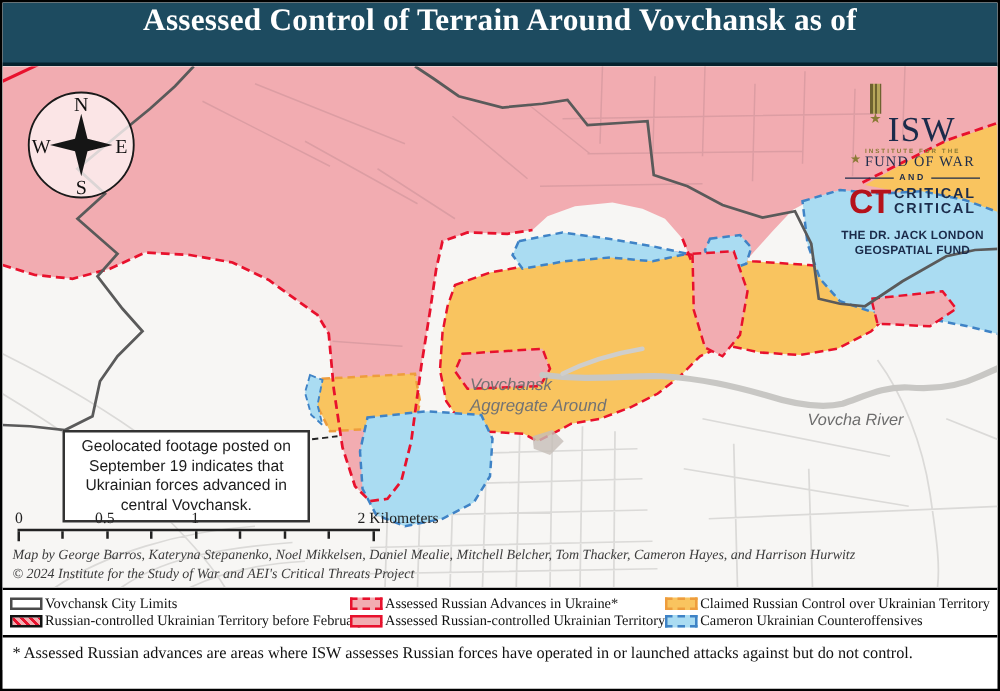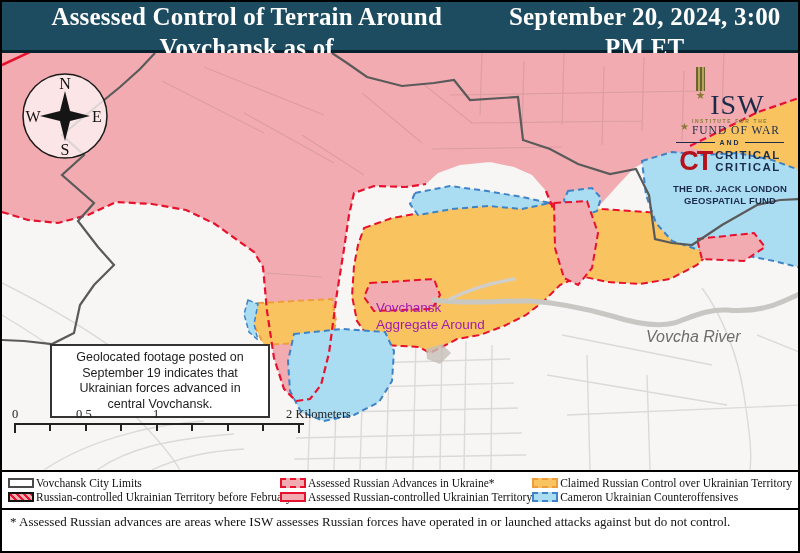--- a/index.html
+++ b/index.html
@@ -6,26 +6,26 @@
   .page{position:relative;width:800px;height:553px;background:#fff;border:2px solid #000;
         box-sizing:border-box;overflow:hidden;font-family:"Liberation Serif",serif;}
   
   .hdr{height:51px;background:#1d4b60;border-bottom:3px solid #06222e;box-sizing:border-box;
        display:flex;flex-direction:row;justify-content:center;text-align:center;}
   .hdr .t{color:#fff;font-weight:700;font-size:25px;line-height:1.22;letter-spacing:.2px;
           font-family:"Liberation Serif",serif;}
   
   .map{position:relative;width:100%;height:417px;background:#f7f6f4;overflow:hidden;}
   .map svg{position:absolute;left:0;top:0;}
-  .maplabel{position:absolute;font-family:"Liberation Sans",sans-serif;color:#a21caf;}
+  .maplabel{position:absolute;font-family:"Liberation Sans",sans-serif;color:#737373;font-style:italic;}
   .plant{left:374px;top:247px;font-size:13.5px;line-height:1.25;}
-  .river{left:644px;top:275px;font-size:16px;font-style:italic;color:#6d6d6d;}
+  .river{left:644px;top:275px;font-size:13px;font-style:italic;color:#6d6d6d;}
   .note{position:absolute;left:48px;top:291px;width:188px;background:#fff;border:2px solid #333;
         font-family:"Liberation Sans",sans-serif;font-size:12.5px;line-height:1.24;text-align:center;
-        padding:4px 14px;color:#1c1c1c;}
+        padding:4px 3px;color:#1c1c1c;}
   
   .scalebar{position:absolute;left:12px;top:354px;width:290px;font-size:12.5px;color:#222;}
   .scale-labels{position:relative;height:16px;}
   .scale-labels span{position:absolute;white-space:nowrap;}
   .scale-line{position:relative;height:9px;border-top:2px solid #222;}
   .scale-line i{position:absolute;top:0;width:2px;height:6px;background:#222;}
   .scale-line i.end{height:8px;}
   
   .credits{position:absolute;left:8px;top:384px;font-style:italic;font-size:11.2px;line-height:1.3;
            color:#3c3c3c;white-space:nowrap;}
@@ -69,21 +69,20 @@
   .foot{height:28px;border-top:2px solid #000;box-sizing:border-box;padding:4px 8px;
         font-size:13px;color:#111;background:#fff;}
 </style>
 </head>
 <body>
 
 <div class="page">
 
   <div class="hdr">
     <div class="t">Assessed Control of Terrain Around Vovchansk as of</div>
-    <div class="t">September 20, 2024, 3:00 PM ET</div>
   </div>
 
   <div class="map">
     <svg width="800" height="417" viewBox="0 0 800 417">
       <rect x="0" y="0" width="800" height="417" fill="#f7f6f4"></rect>
 
       <path fill="none" stroke="#dbdad8" stroke-width="1.4" d="M0,230 C40,250 80,272 120,302 C150,327 185,352 225,362 M0,262 C50,292 92,322 132,362 C152,382 168,400 178,417 M42,417 C82,390 142,372 202,368 M95,417 C125,396 165,386 232,381 M150,417 C175,405 205,398 242,396 M310,298 L306,417 M336,292 L332,417 M362,288 L358,417 M388,286 L384,417 M414,285 L411,417 M440,285 L438,417 M464,288 L462,417 M490,292 L489,417 M300,312 L508,306 M298,336 L512,330 M296,360 L516,355 M294,385 L520,380 M292,406 L524,402 M560,282 C610,292 660,302 710,312 M545,322 C605,332 665,342 725,352 M565,362 L800,352 M585,302 L588,417 M645,322 L648,417 M700,235 C720,262 736,302 742,342 C748,382 750,400 748,417 M755,282 L800,300"></path>
 
       <path fill="#f2acb1" d="M0,0 H800 V92 L760,97 L720,108 L690,112 L665,100 L645,108 L632,115 L616,132 L598,152 L585,166 L568,171 L552,158 L544,138 L530,122 L512,114 L488,109 L458,112 L436,120 L424,131 L404,134 L372,133 L352,140 L347,162 L342,196 L335,240 L327,300 L319,332 L308,346 L294,348 L282,336 L272,305 L265,258 L261,214 L252,199 L238,189 L213,171 L184,157 L150,151 L114,149 L86,162 L56,170 L26,167 L0,159 Z"></path>
 
@@ -145,20 +144,24 @@
           <i style="left:71px"></i>
           <i style="left:106px"></i>
         <i style="left:142px"></i>
           <i style="left:177px"></i>
           <i style="left:213px"></i>
           <i style="left:248px"></i>
         <i class="end" style="left:284px"></i>
       </div>
     </div>
 
+    <div class="credits">
+      <div>Map by George Barros, Kateryna Stepanenko, Noel Mikkelsen, Daniel Mealie, Mitchell Belcher, Tom Thacker, Cameron Hayes, and Harrison Hurwitz</div>
+      <div>© 2024 Institute for the Study of War and AEI's Critical Threats Project</div>
+    </div>
 
     <div class="isw">
       <div class="isw-row">
         <span class="medal">
             <span class="ribbon"></span>
             <span class="mstar">★</span>
           </span>
         <span class="isw-t">ISW</span>
       </div>
       <div class="isw-sub">

